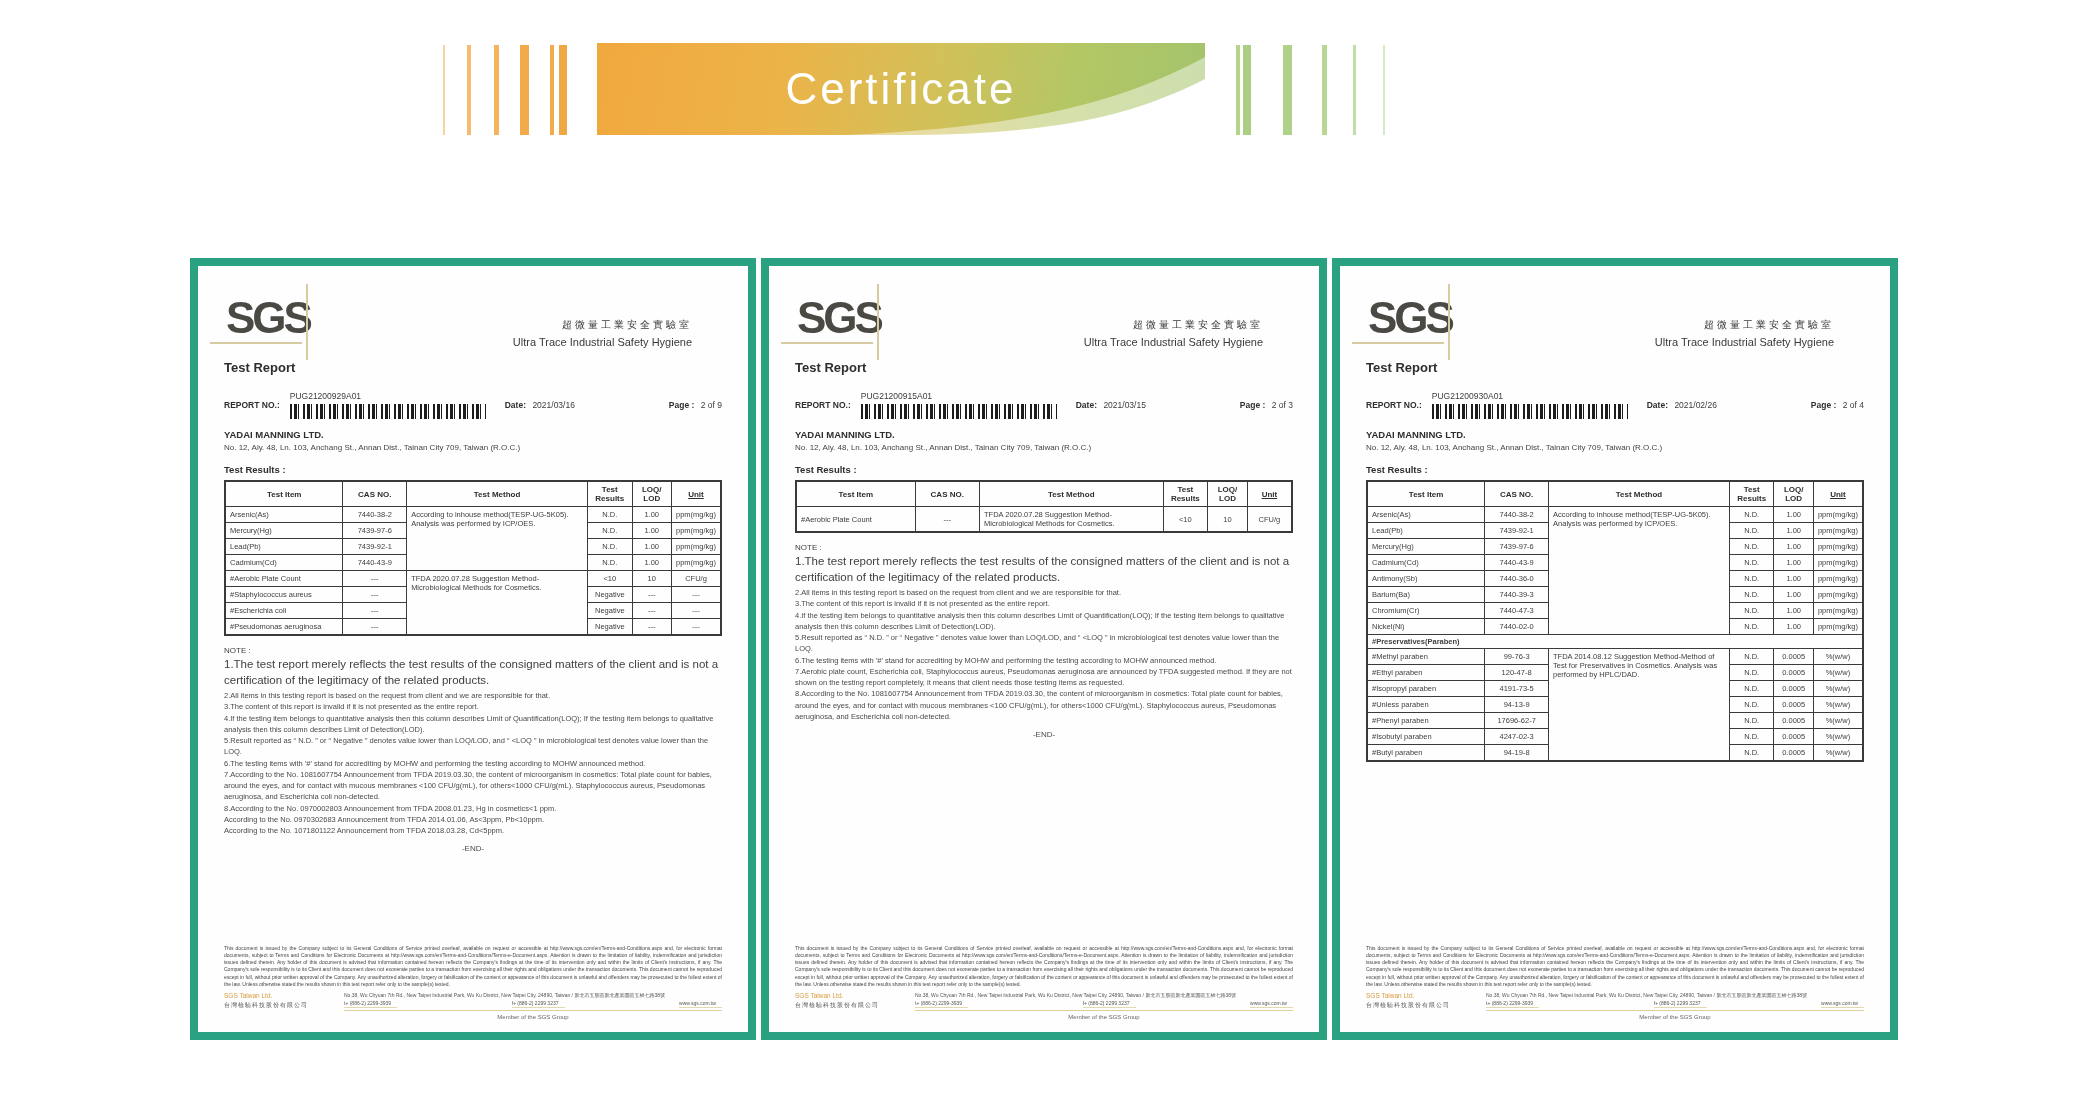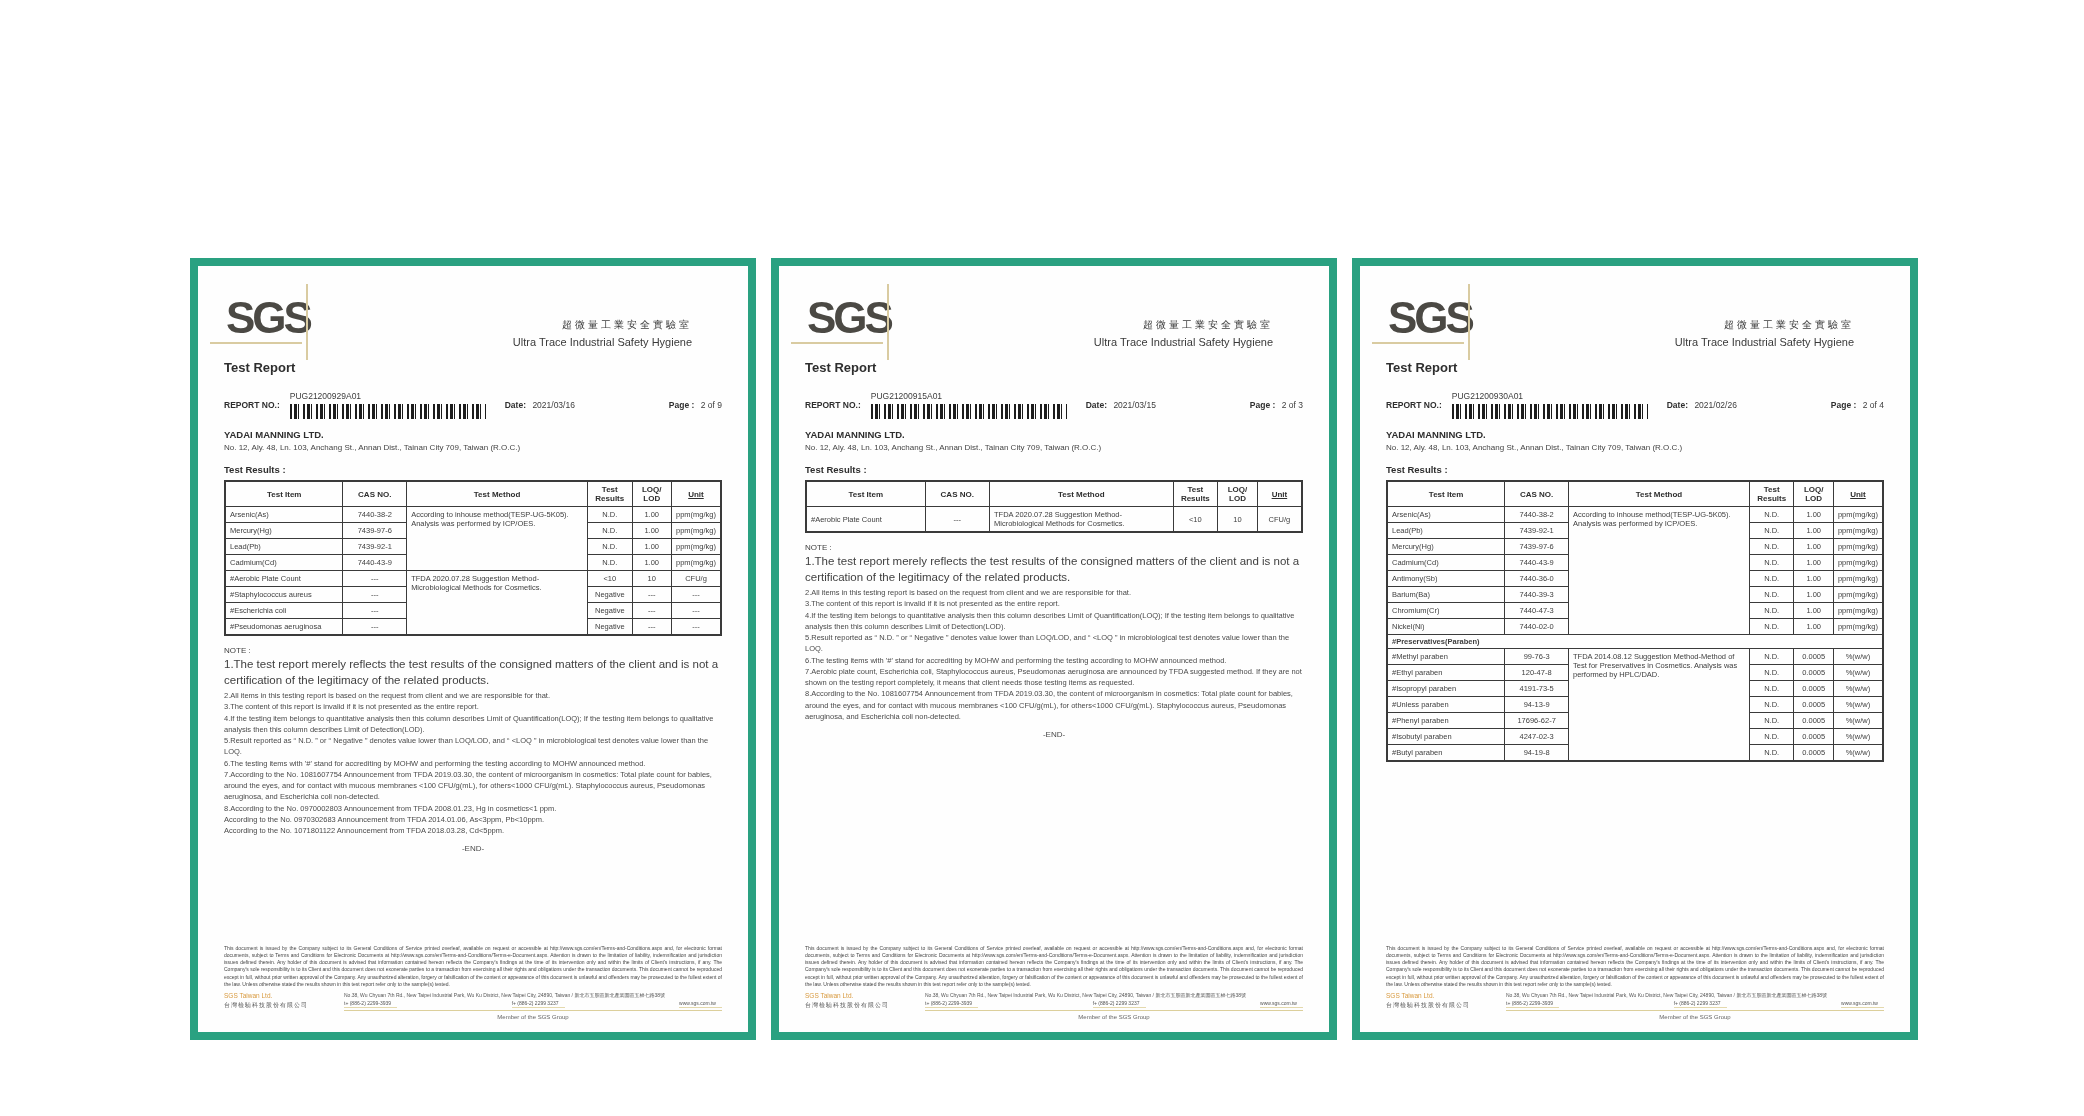--- a/index.html
+++ b/index.html
@@ -24,21 +24,21 @@
   .gb6 { left:1383px; width:2px; background:#d7e8c4; }
   .banner { position:absolute; left:597px; top:43px; width:608px; height:92px;
             background:linear-gradient(100deg,#f1a83e 0%, #ecb348 30%, #d3c058 55%, #b3c765 78%, #a3c36c 100%);
             overflow:hidden; }
   .banner svg { position:absolute; left:0; top:0; }
   .banner-title { position:absolute; left:0; top:0; width:100%; height:100%;
                   display:flex; align-items:center; justify-content:center;
                   color:#ffffff; font-size:44px; letter-spacing:3px; font-weight:400; z-index:2; }
 
   
-  .certs-row { position:absolute; left:190px; top:258px; display:flex; gap:15px; }
+  .certs-row { position:absolute; left:190px; top:258px; display:flex; gap:5px; }
   .cert { width:566px; height:782px; border:8px solid #2aa181; background:#fefefe; }
   .paper { width:100%; height:100%; padding:26px 26px 12px 26px; display:flex; flex-direction:column; color:#3c3c3c; }
 
   .paper-head { display:flex; }
   .logo-block { width:160px; }
   .sgs-logo { position:relative; display:inline-block; font-size:44px; font-weight:bold;
               letter-spacing:-3px; color:#4b4944; line-height:1; padding:4px 6px 6px 2px; }
   .sgs-logo::before { content:""; position:absolute; left:-14px; right:14px; bottom:2px; height:2px; background:#d9cba1; }
   .sgs-logo::after  { content:""; position:absolute; right:8px; top:-8px; bottom:-14px; width:2px; background:#d9cba1; }
   .test-report { margin-top:14px; font-size:13px; font-weight:bold; color:#2e2e2e; }
@@ -89,20 +89,41 @@
   .addr2 { font-size:5px; color:#555; margin-top:2px; border-bottom:1px solid #dccf9b; padding-bottom:2px;
            display:flex; justify-content:space-between; }
   .addr2 span { border-bottom:1px solid #e4d9ad; padding:0 6px 1px 0; }
   .member { margin-top:3px; text-align:center; font-size:6px; color:#666; }
 </style>
 </head>
 <body>
 
 <div class="stage">
 
+  <div class="banner-wrap">
+    <span class="decor-bar ob1"></span>
+    <span class="decor-bar ob2"></span>
+    <span class="decor-bar ob3"></span>
+    <span class="decor-bar ob4"></span>
+    <span class="decor-bar ob5"></span>
+    <span class="decor-bar ob6"></span>
+    <div class="banner">
+      <svg width="608" height="92" viewBox="0 0 608 92">
+        <path d="M608,14 C520,62 420,84 250,92 L608,92 Z" fill="#ffffff" opacity="0.45"></path>
+        <path d="M608,36 C530,76 450,90 320,92 L608,92 Z" fill="#ffffff"></path>
+      </svg>
+      <div class="banner-title">Certificate</div>
+    </div>
+    <span class="decor-bar gb1"></span>
+    <span class="decor-bar gb2"></span>
+    <span class="decor-bar gb3"></span>
+    <span class="decor-bar gb4"></span>
+    <span class="decor-bar gb5"></span>
+    <span class="decor-bar gb6"></span>
+  </div>
 
   <div class="certs-row">
 
     <div class="cert">
       <div class="paper">
         <div class="paper-head">
           <div class="logo-block">
             <div class="sgs-logo">SGS</div>
             <div class="test-report">Test Report</div>
           </div>

